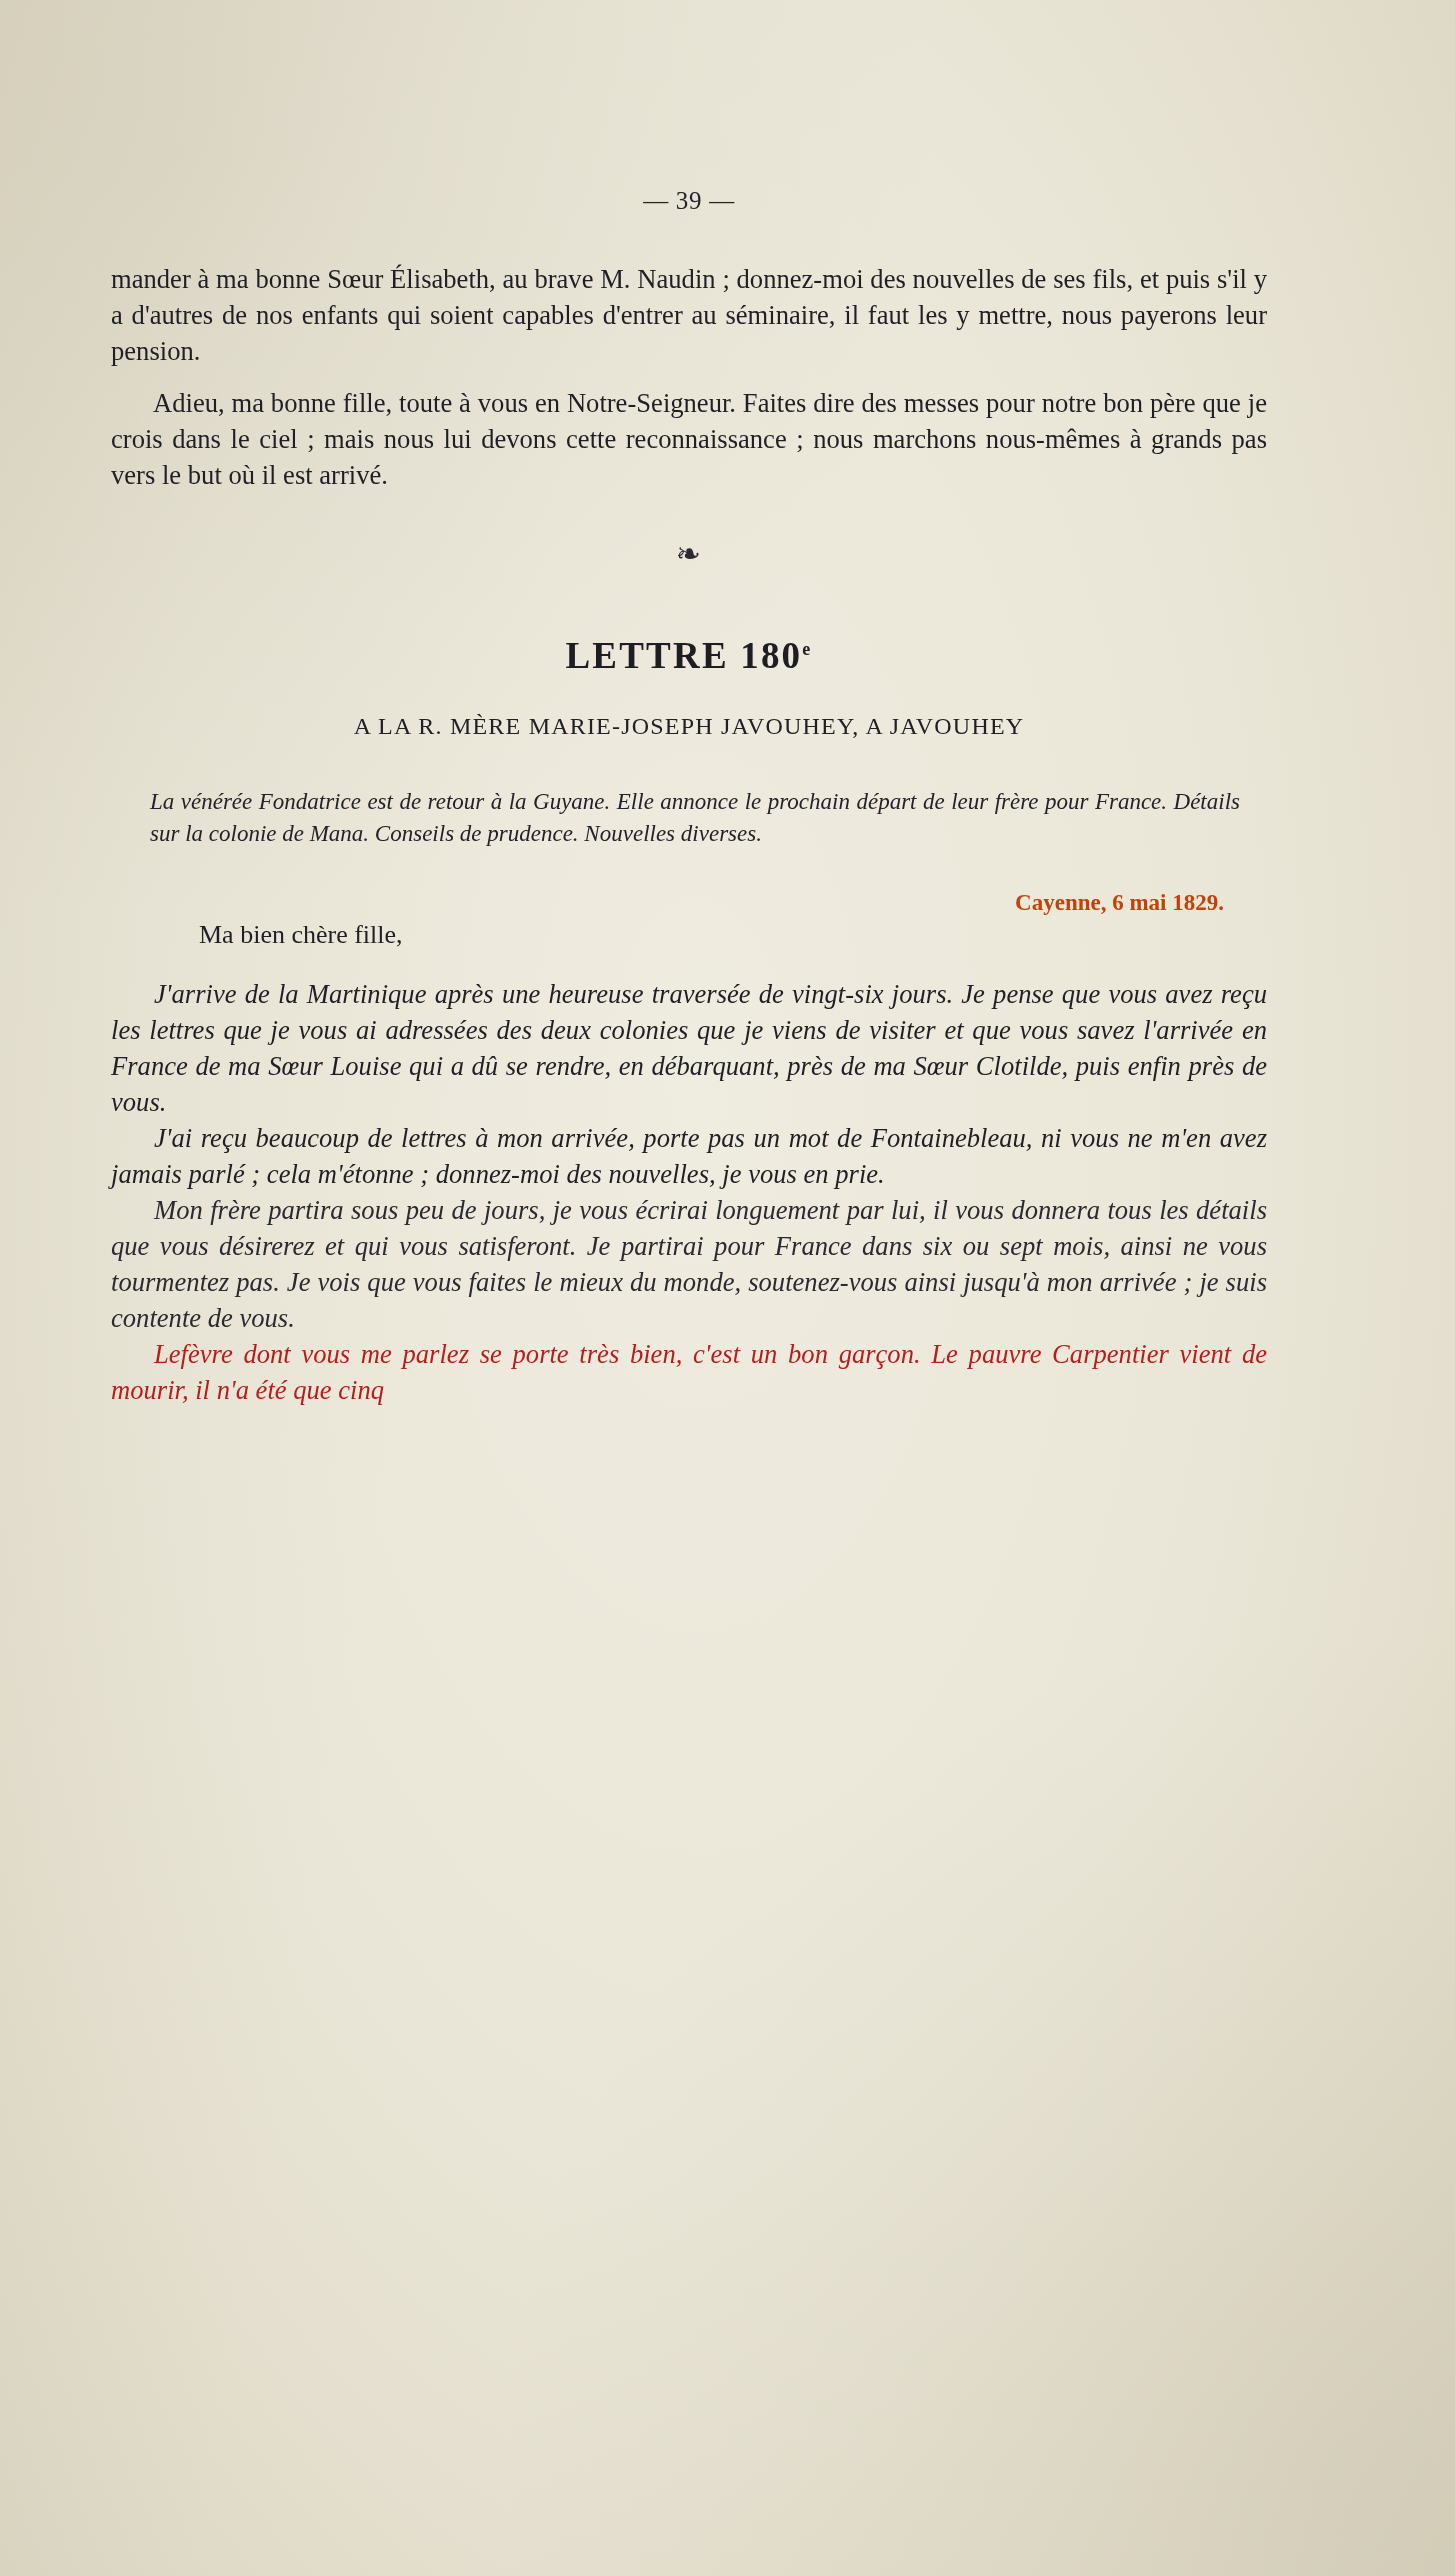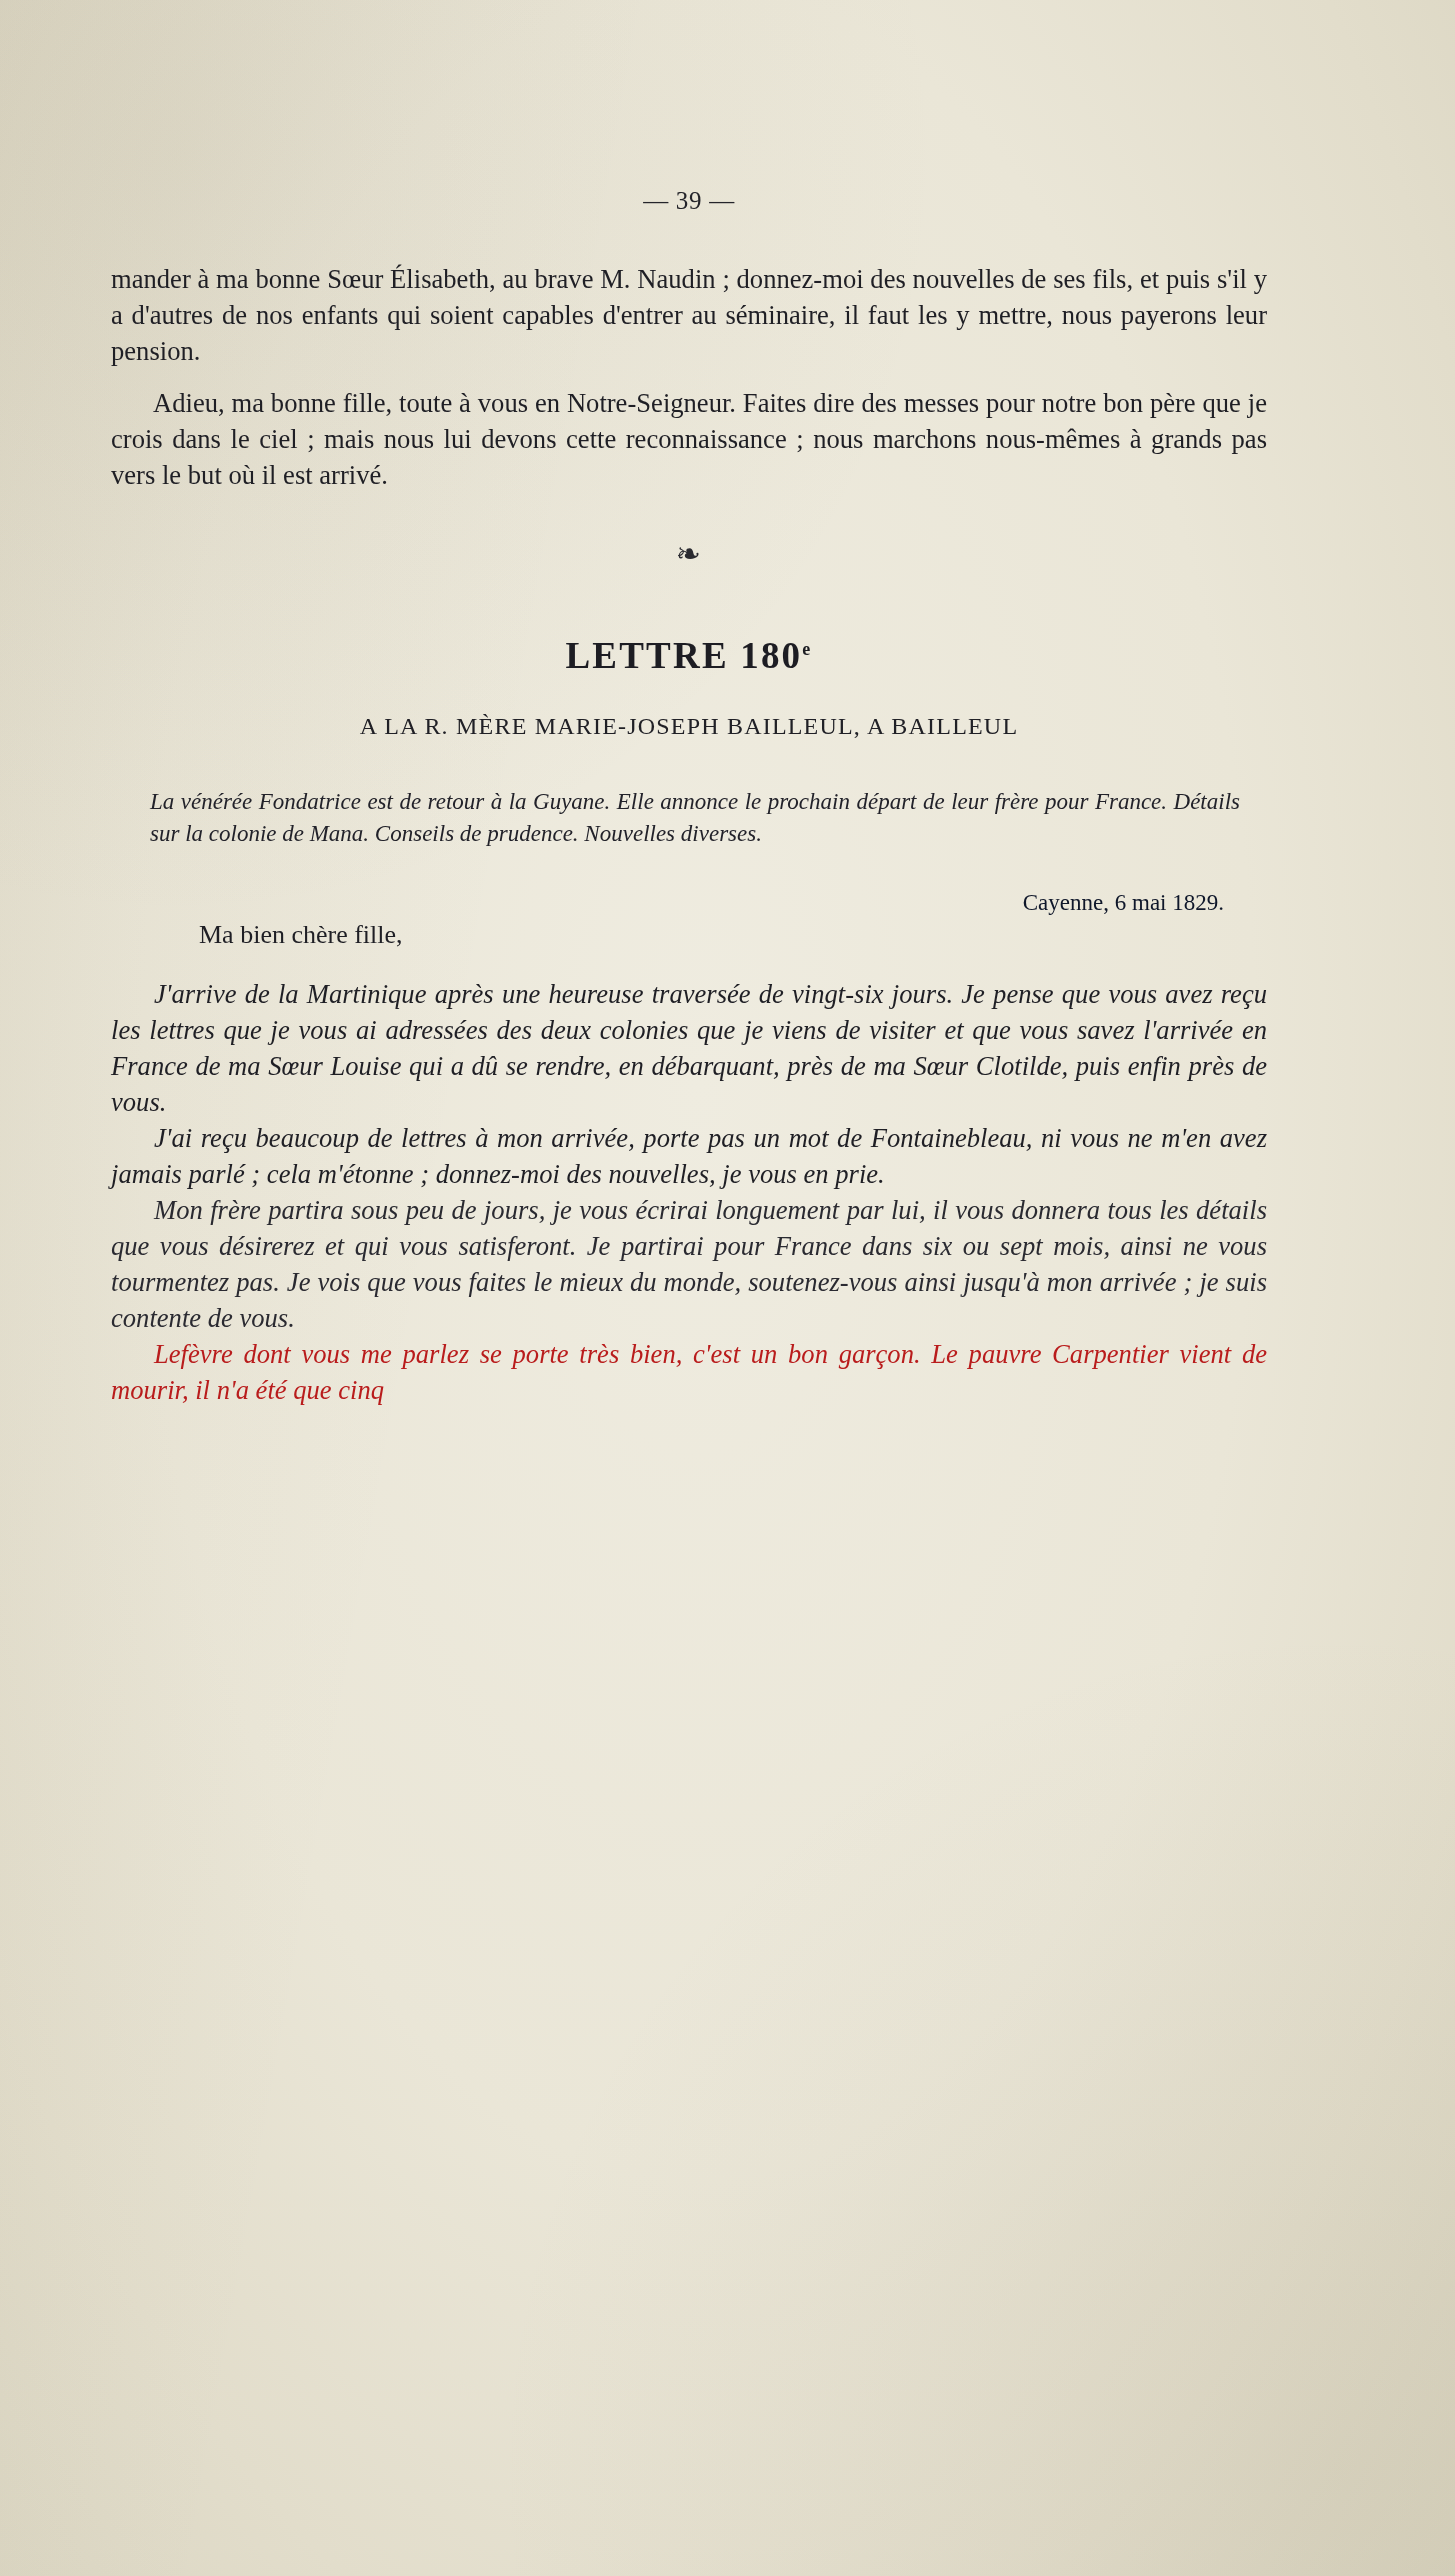--- a/index.html
+++ b/index.html
@@ -94,21 +94,22 @@
     text-align: justify;
     margin: 0 0 40px 0;
     padding: 0 27px 0 39px;
     color: #22222a;
   }
   .dateline {
     text-align: right;
     font-size: 23px;
     padding-right: 43px;
     margin: 0 0 4.5px 0;
-    color: #0f172a;
+    color: #c2410c;
+    font-weight: bold;
   }
   .salutation {
     font-size: 26px;
     margin: 0 0 25.4px 0;
     padding-left: 88px;
     color: #1f1f25;
   }
   .body-text p { margin-top: 0; font-style: italic; }
   .body-text p.indent { text-indent: 43px; }
 
@@ -127,21 +128,21 @@
 
     <div class="block-body">
       <p>mander à ma bonne Sœur Élisabeth, au brave M. Naudin ; donnez-moi des nouvelles de ses fils, et puis s'il y a d'autres de nos enfants qui soient capables d'entrer au séminaire, il faut les y mettre, nous payerons leur pension.</p>
       <p class="indent">Adieu, ma bonne fille, toute à vous en Notre-Seigneur. Faites dire des messes pour notre bon père que je crois dans le ciel ; mais nous lui devons cette reconnaissance ; nous marchons nous-mêmes à grands pas vers le but où il est arrivé.</p>
     </div>
 
     <div class="ornament">❧</div>
 
     <h1 class="letter-title"><span>LETTRE 180</span><sup>e</sup></h1>
 
-    <div class="recipient">A LA R. MÈRE MARIE-JOSEPH BAILLEUL, A BAILLEUL</div>
+    <div class="recipient">A LA R. MÈRE MARIE-JOSEPH JAVOUHEY, A JAVOUHEY</div>
 
     <div class="summary">La vénérée Fondatrice est de retour à la Guyane. Elle annonce le prochain départ de leur frère pour France. Détails sur la colonie de Mana. Conseils de prudence. Nouvelles diverses.</div>
 
     <div class="dateline">Cayenne, 6 mai 1829.</div>
 
     <div class="salutation">Ma bien chère fille,</div>
 
     <div class="body-text">
       <p class="indent">J'arrive de la Martinique après une heureuse traversée de vingt-six jours. Je pense que vous avez reçu les lettres que je vous ai adressées des deux colonies que je viens de visiter et que vous savez l'arrivée en France de ma Sœur Louise qui a dû se rendre, en débarquant, près de ma Sœur Clotilde, puis enfin près de vous.</p>
       <p class="indent">J'ai reçu beaucoup de lettres à mon arrivée, porte pas un mot de Fontainebleau, ni vous ne m'en avez jamais parlé ; cela m'étonne ; donnez-moi des nouvelles, je vous en prie.</p>

